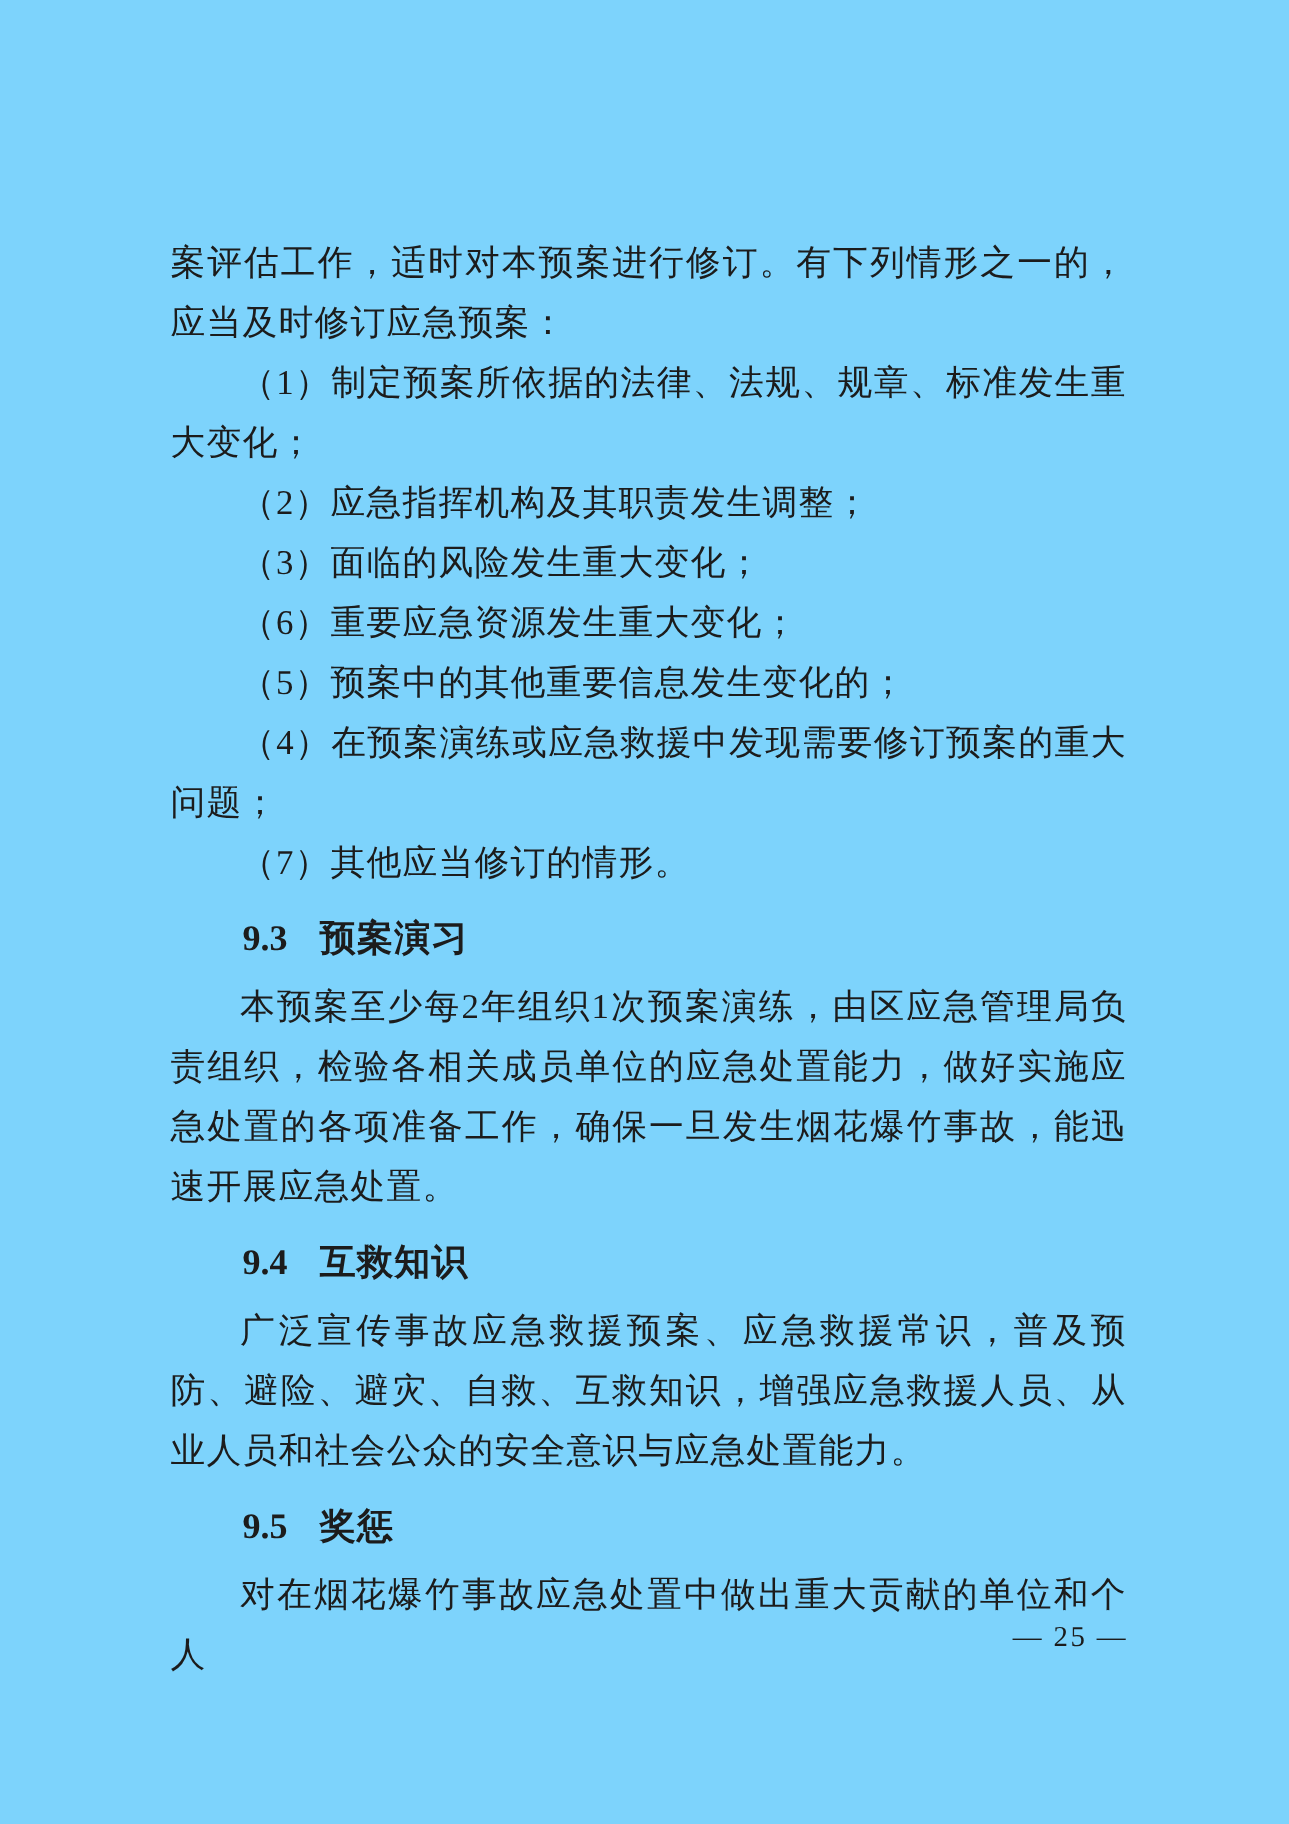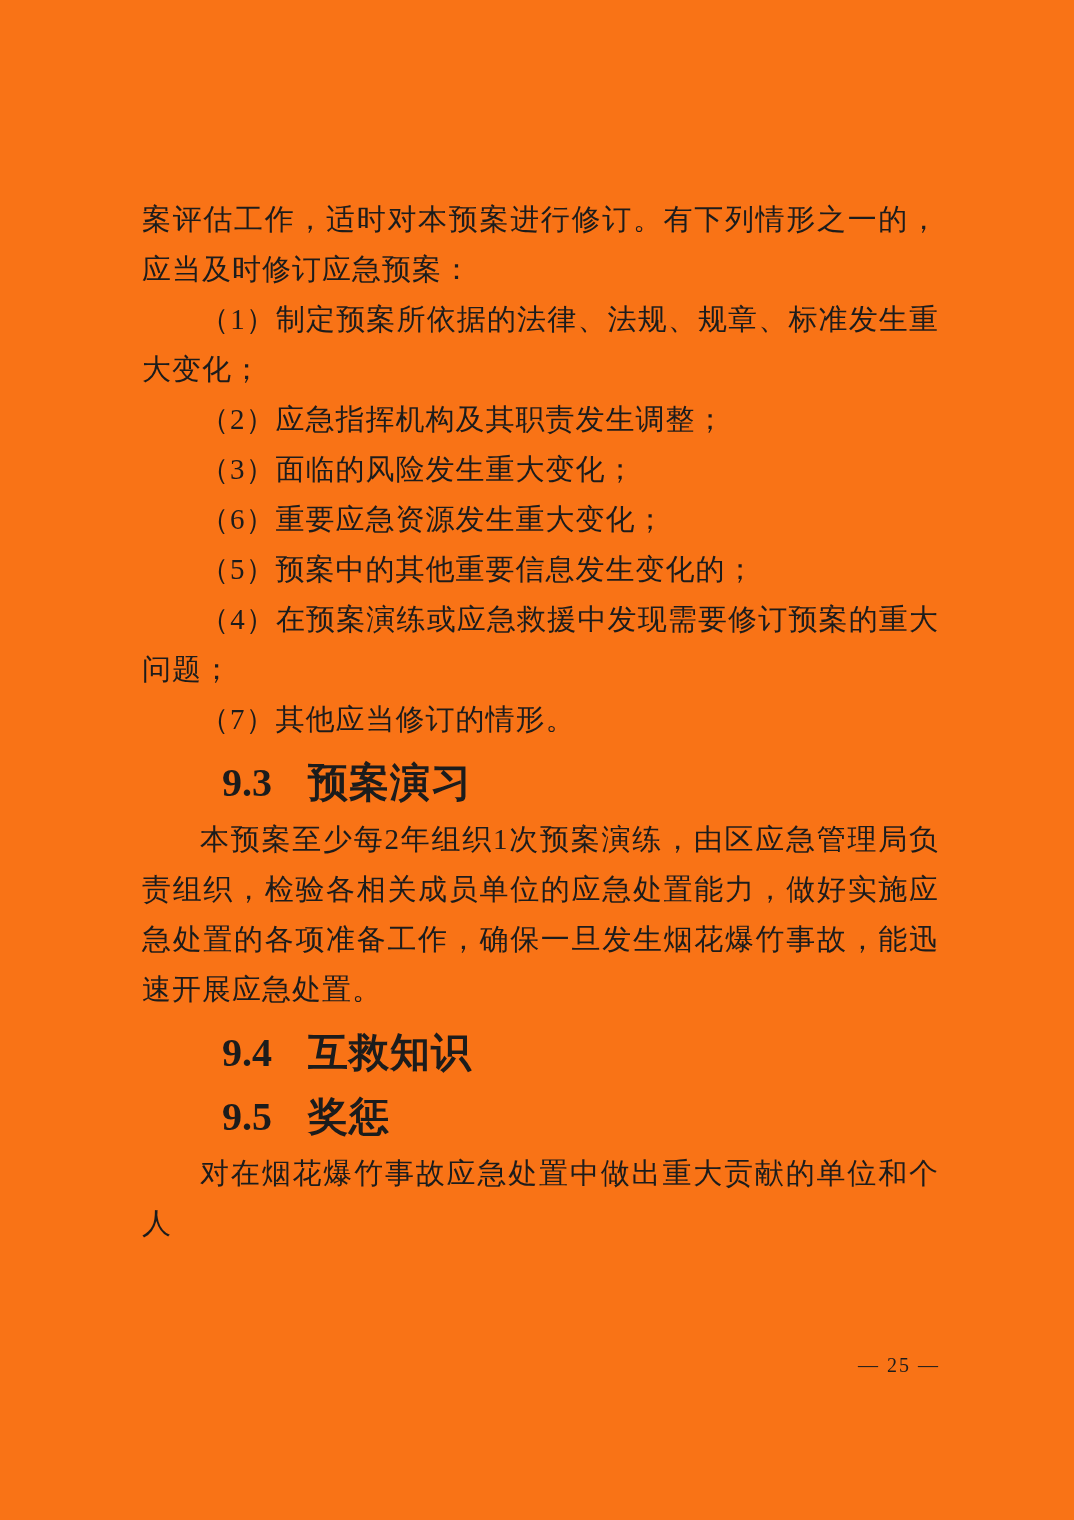--- a/index.html
+++ b/index.html
@@ -4,21 +4,21 @@
 <style>
   html, body {
     margin: 0;
     padding: 0;
     background: #ffffff;
   }
   .page {
     position: relative;
     width: 1074px;
     height: 1520px;
-    background: #f97316;
+    background: #7dd3fc;
     overflow: hidden;
     font-family: "Liberation Serif", "DejaVu Serif", serif;
     color: #1c1c1c;
   }
   .content {
     position: absolute;
     left: 142px;
     top: 194px;
     width: 797px;
   }
@@ -30,34 +30,34 @@
     text-align: justify;
     text-justify: inter-character;
     text-indent: 2em;
   }
   .para.continuation {
     text-indent: 0;
   }
   .heading {
     margin: 14px 0 6px 0;
     padding-left: 2em;
-    font-size: 40px;
+    font-size: 30px;
     line-height: 50px;
     font-weight: bold;
     letter-spacing: 1px;
   }
   .heading .sec-num {
     margin-right: 0.9em;
     letter-spacing: 0;
   }
   .page-footer {
     position: absolute;
     top: 1344px;
     right: 134px;
-    font-size: 20px;
+    font-size: 24px;
     line-height: 42px;
     letter-spacing: 2px;
     color: #1c1c1c;
   }
 </style>
 </head>
 <body>
 
 <div class="page">
   <main class="content">
@@ -81,20 +81,21 @@
     <h2 class="heading">
       <span class="sec-num">9.3</span><span class="sec-title">预案演习</span>
     </h2>
 
     <p class="para">本预案至少每2年组织1次预案演练，由区应急管理局负责组织，检验各相关成员单位的应急处置能力，做好实施应急处置的各项准备工作，确保一旦发生烟花爆竹事故，能迅速开展应急处置。</p>
 
     <h2 class="heading">
       <span class="sec-num">9.4</span><span class="sec-title">互救知识</span>
     </h2>
 
+    <p class="para">广泛宣传事故应急救援预案、应急救援常识，普及预防、避险、避灾、自救、互救知识，增强应急救援人员、从业人员和社会公众的安全意识与应急处置能力。</p>
 
     <h2 class="heading">
       <span class="sec-num">9.5</span><span class="sec-title">奖惩</span>
     </h2>
 
     <p class="para">对在烟花爆竹事故应急处置中做出重大贡献的单位和个人</p>
 
   </main>
 
   <footer class="page-footer">

